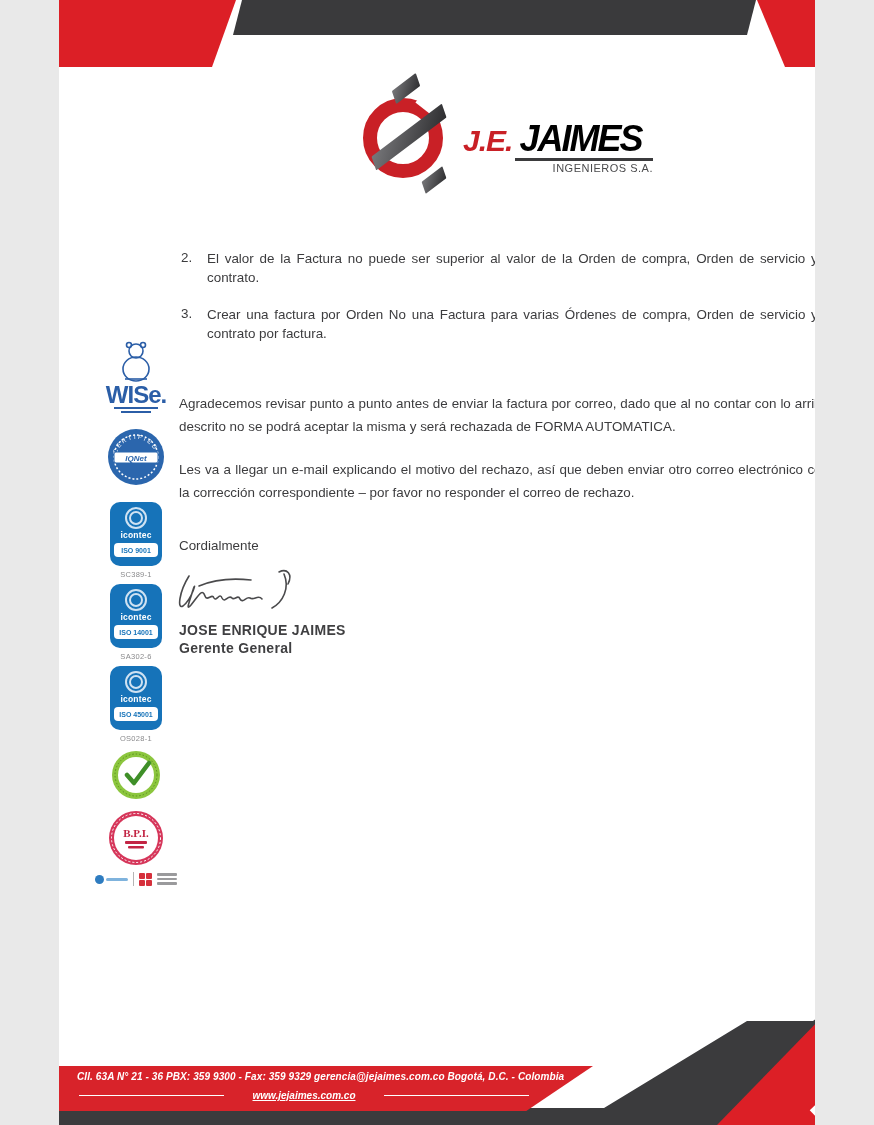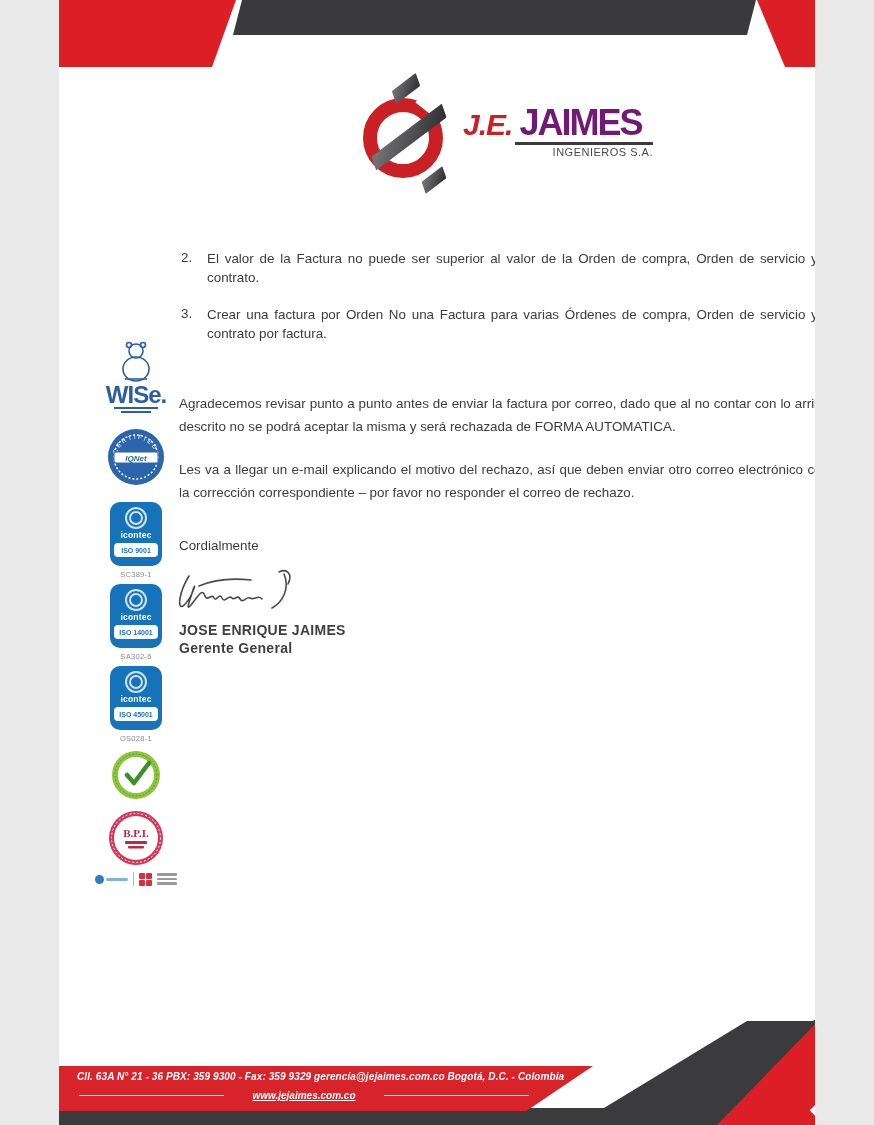--- a/index.html
+++ b/index.html
@@ -24,21 +24,21 @@
           border:14px solid #c92026; border-radius:50%; }
   .ring-gap { position:absolute; left:62px; top:6px; width:30px; height:22px;
           background:#fff; transform:rotate(38deg); }
   .slash { position:absolute; background:linear-gradient(135deg,#77777a,#2e2e30);
            transform:rotate(-37deg) skewX(-18deg); border-radius:1px; }
   .slash-top { left:34px; top:-4px; width:30px; height:13px; }
   .slash-mid { left:8px;  top:44px; width:88px; height:14px; }
   .slash-bot { left:64px; top:88px; width:26px; height:12px; }
   .logo-text { position:absolute; left:112px; top:22px; width:196px; }
   .logo-je    { font-style:italic; font-weight:700; font-size:30px; color:#c92026; letter-spacing:-1px; }
-  .logo-jaimes{ font-weight:700; font-size:36px; color:#701a75; letter-spacing:-2px; }
+  .logo-jaimes{ font-style:italic; font-weight:700; font-size:36px; color:#000000; letter-spacing:-2px;margin-top:16px; }
   .logo-row { display:flex; align-items:baseline; gap:7px; }
   .logo-underline { margin-left:52px; border-top:3px solid #3b3b3d; width:138px; margin-top:-2px; }
   .logo-sub { margin-left:52px; width:138px; text-align:right; font-size:11px;
               letter-spacing:0.5px; color:#4a4a4c; margin-top:1px; }
 
   
   .list-item { position:absolute; left:122px; width:648px; display:flex; }
   .li-num  { width:26px; flex:none; font-size:13.4px; }
   .li-text { flex:1; font-size:13.4px; line-height:18.5px; text-align:justify; }
   .para { position:absolute; left:120px; width:650px; font-size:13.4px;

